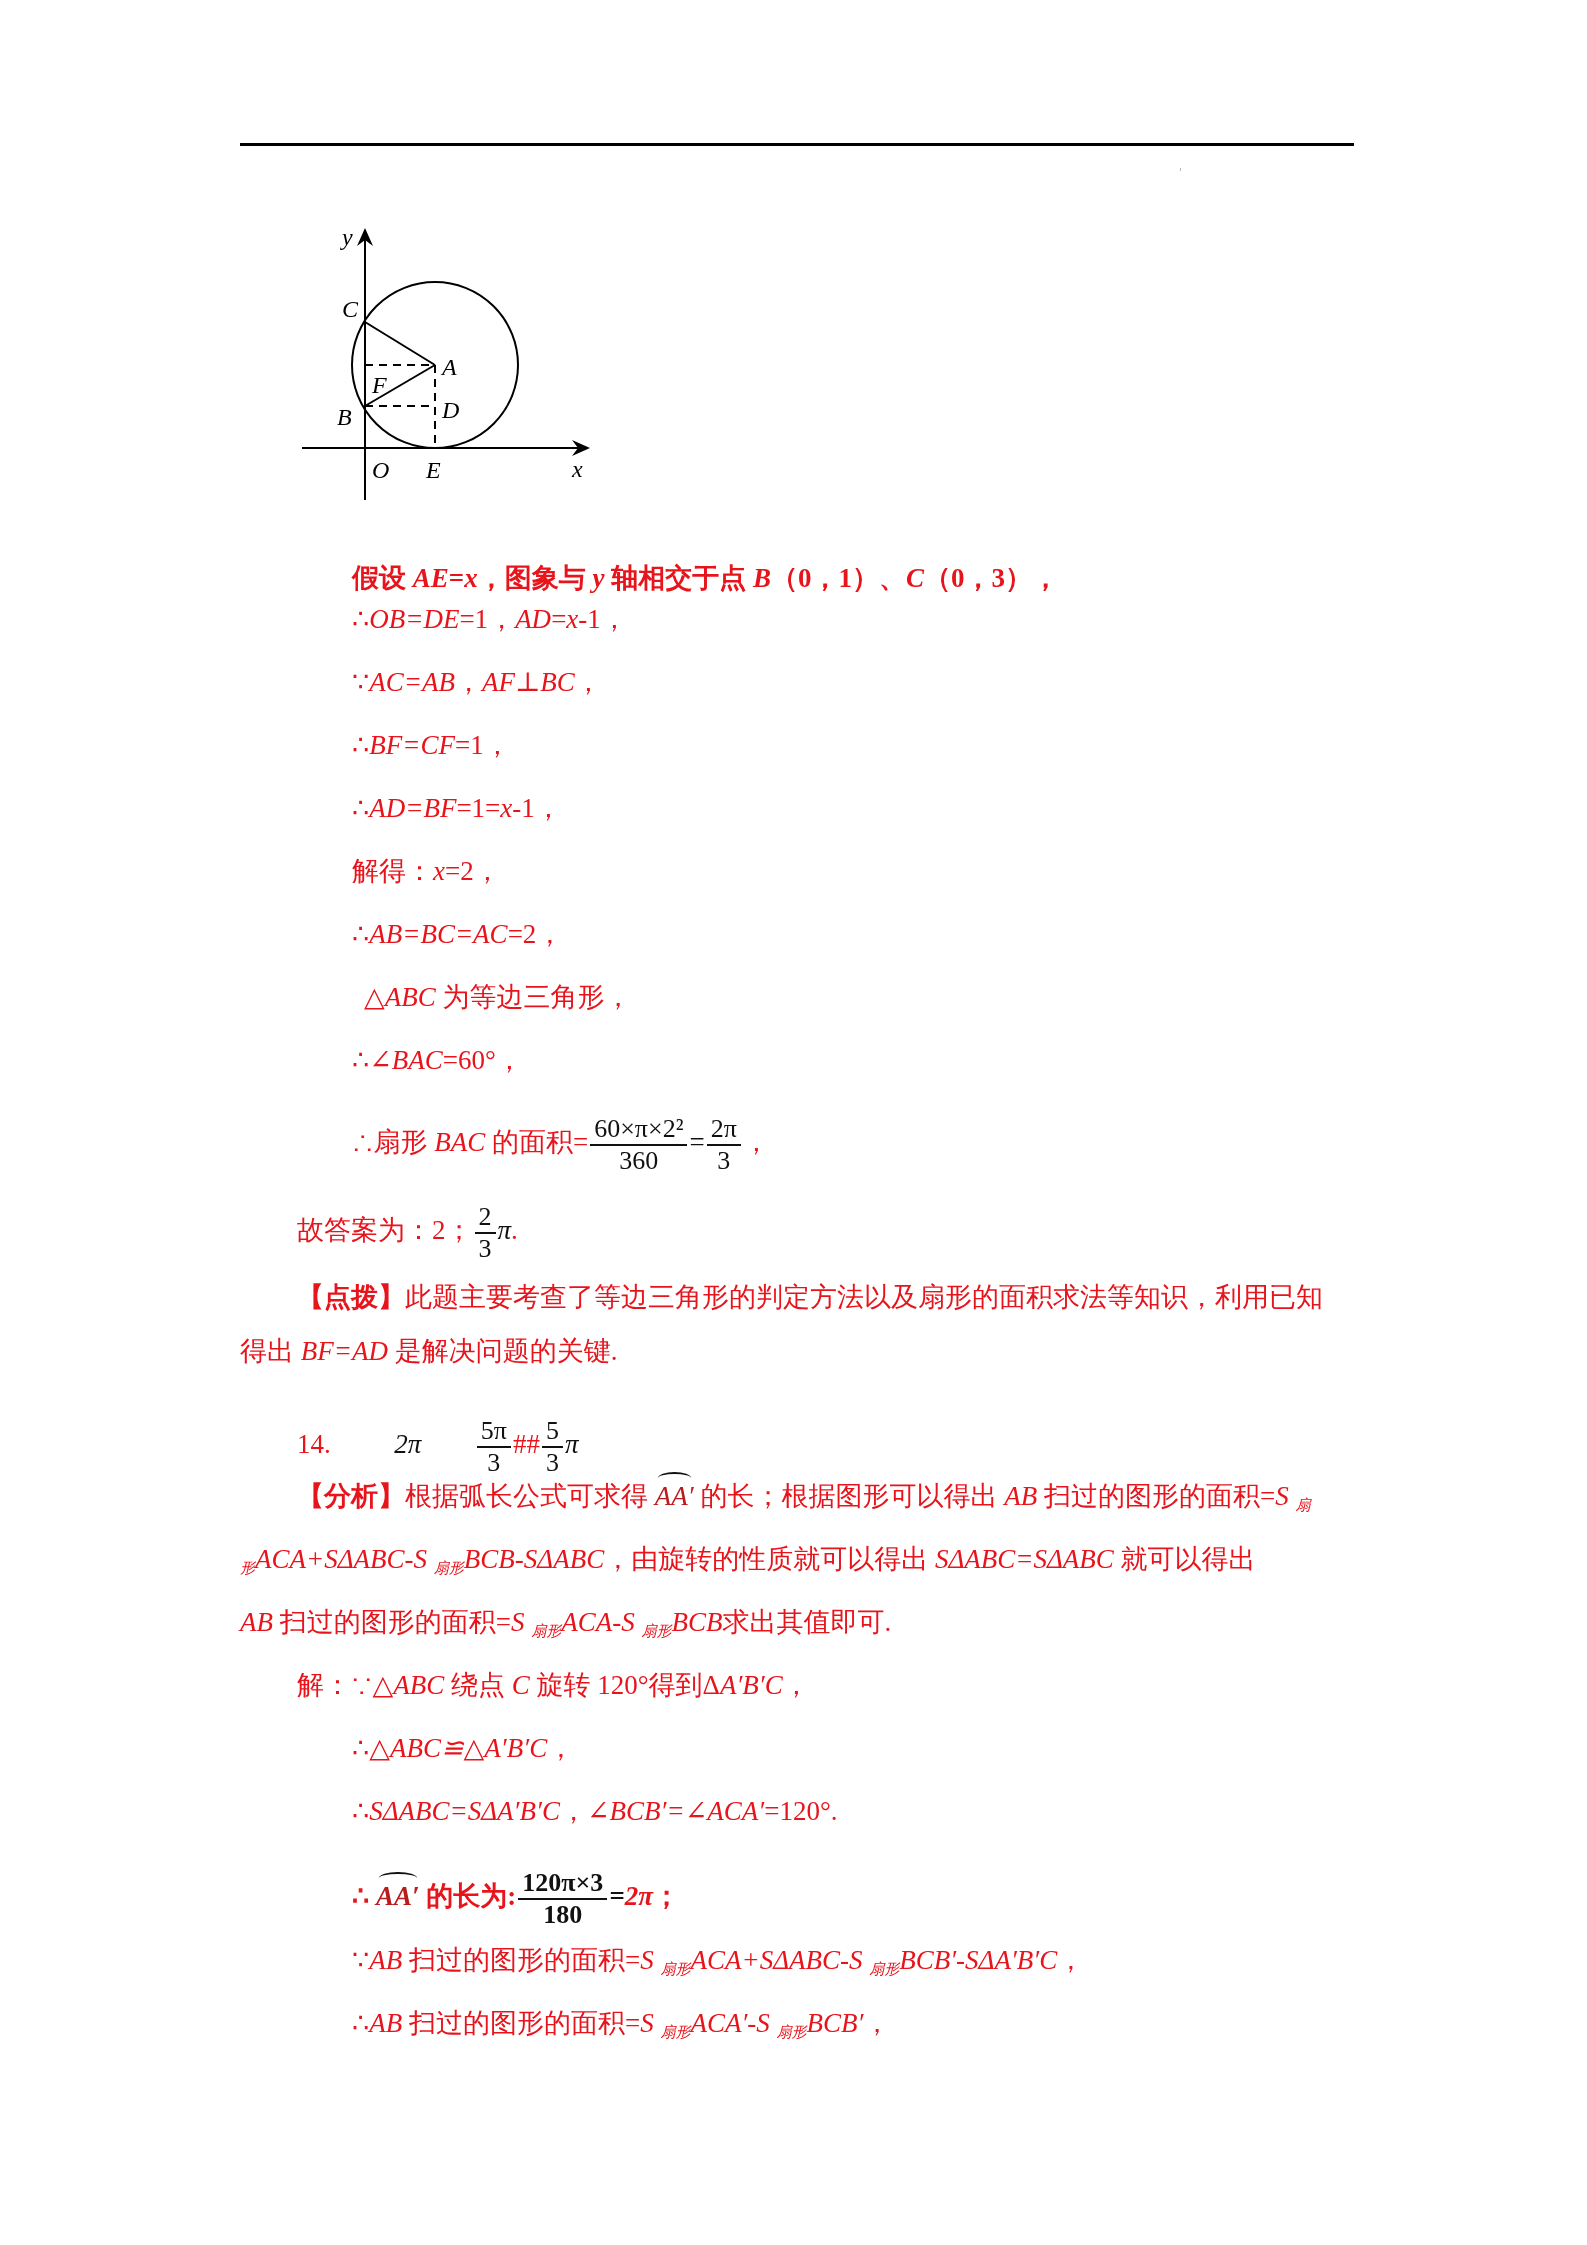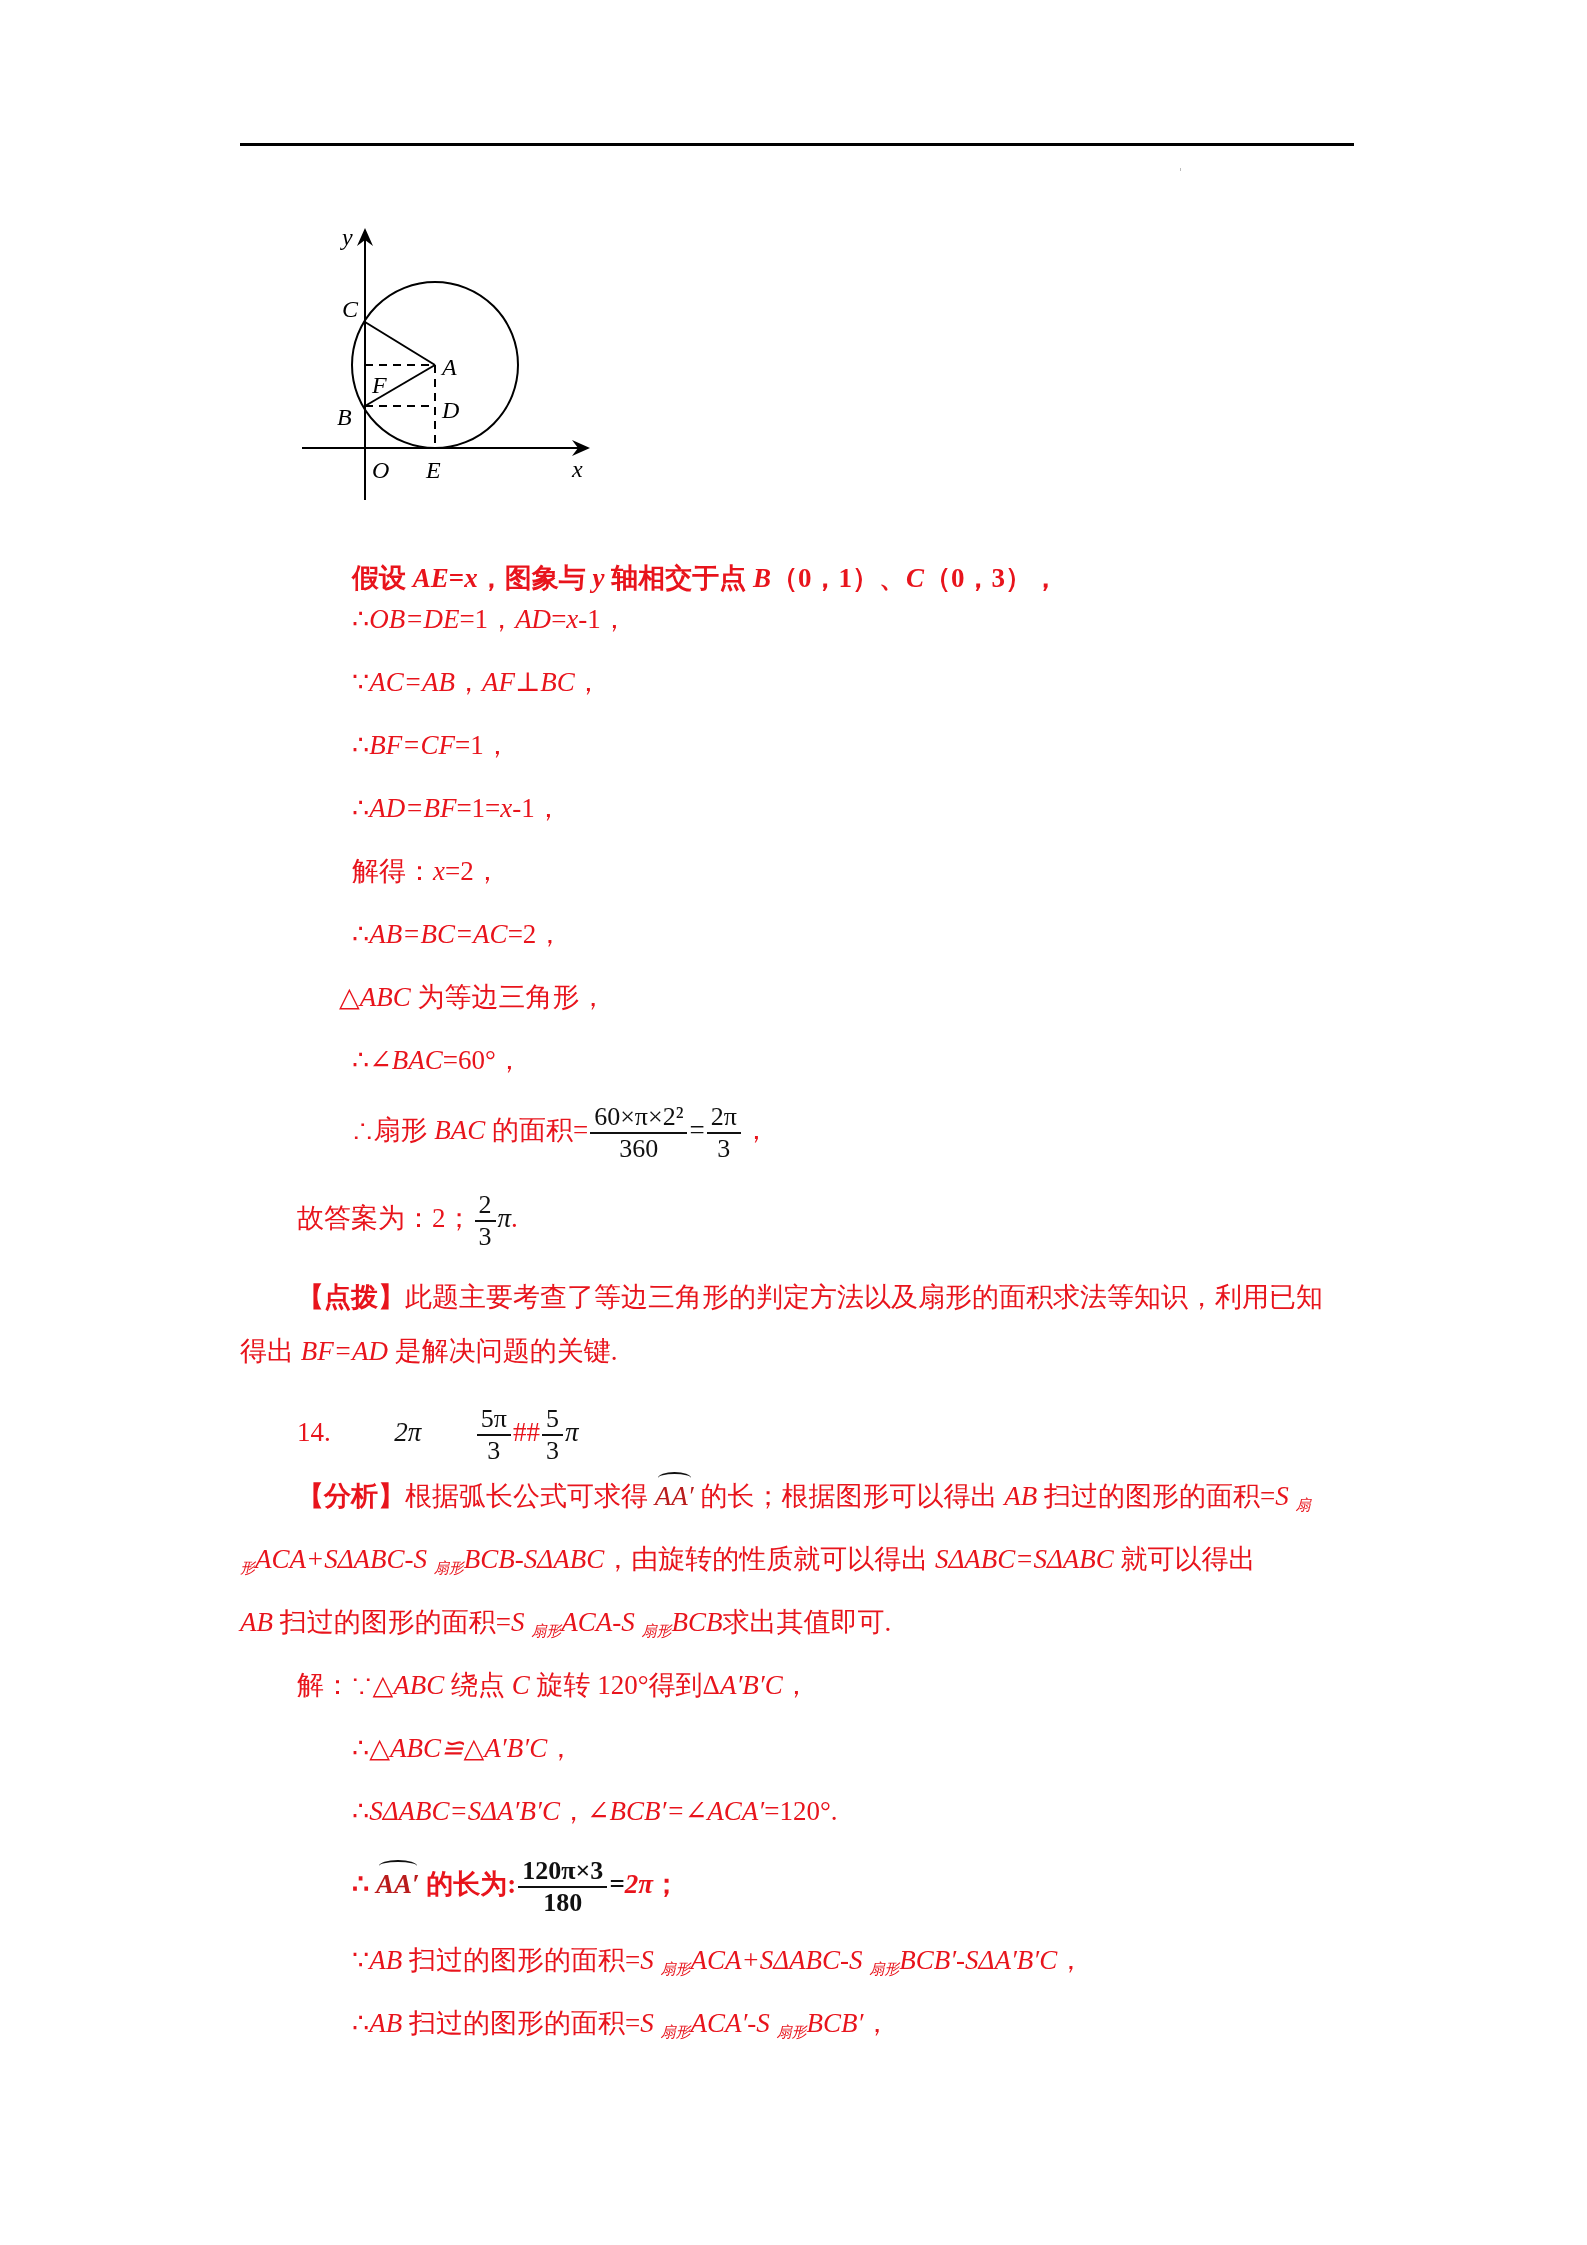--- a/index.html
+++ b/index.html
@@ -4,21 +4,21 @@
 <style>
   html, body { margin: 0; padding: 0; background: #ffffff; }
   body { width: 1587px; height: 2245px; position: relative; overflow: hidden;
          font-family: "Liberation Serif", "DejaVu Serif", serif; color: #e8141c; }
   .rule { position: absolute; left: 240px; top: 143px; width: 1114px; height: 3px; background: #000; }
   .dot { position: absolute; left: 1180px; top: 168px; width: 1px; height: 3px; background: #bbb; }
   .figure { position: absolute; left: 290px; top: 215px; width: 340px; height: 300px; }
   .line { position: absolute; font-size: 27px; line-height: 36px; white-space: nowrap; color: #e8141c; }
   .line i { font-style: italic; }
   .black { color: #111; }
-  .frac { display: inline-block; vertical-align: middle; text-align: center; color: #111; font-size: 26px; line-height: 30px; margin: 4px 2px; }
+  .frac { display: inline-block; vertical-align: middle; text-align: center; color: #111; font-size: 26px; line-height: 30px; margin: 16px 2px; }
   .frac .num { display: block; border-bottom: 2px solid #111; padding: 0 4px; }
   .frac .den { display: block; padding: 0 4px; }
   .sub { font-size: 15px; font-style: italic; vertical-align: -5px; }
   .arc { position: relative; display: inline-block; font-style: italic; color: #b91c1c; text-align: center; }
   .arc::before { content: ""; position: absolute; left: 3px; right: 3px; top: -6px; height: 10px;
                  border-top: 2px solid #111; border-radius: 50% 50% 0 0; }
   .bracket { color: #e8141c; font-weight: bold; }
 </style>
 </head>
 <body>
@@ -71,21 +71,21 @@
 </div>
 <div class="line" style="left:352px; top:790px;">
   <span>∴</span><i>AD=BF</i><span>=1=</span><i>x</i><span>-1，</span>
 </div>
 <div class="line" style="left:352px; top:853px;">
   <span>解得：</span><i>x</i><span>=2，</span>
 </div>
 <div class="line" style="left:352px; top:916px;">
   <span>∴</span><i>AB=BC=AC</i><span>=2，</span>
 </div>
-<div class="line" style="left:339px; top:979px;">
+<div class="line" style="left:364px; top:979px;">
   <span>△</span><i>ABC</i><span> 为等边三角形，</span>
 </div>
 <div class="line" style="left:352px; top:1042px;">
   <span>∴</span><span>∠</span><i>BAC</i><span>=60°，</span>
 </div>
 <div class="line" style="left:352px; top:1098px;">
   <span>∴</span><span>扇形 </span><i>BAC</i><span> 的面积=</span><span class="frac"><span class="num">60×π×2²</span><span class="den">360</span></span><span class="black">=</span><span class="frac"><span class="num">2π</span><span class="den">3</span></span><span>，</span>
 </div>
 <div class="line" style="left:297px; top:1186px;">
   <span>故答案为：2；</span><span class="frac"><span class="num">2</span><span class="den">3</span></span><i class="black">π</i><span>.</span>

